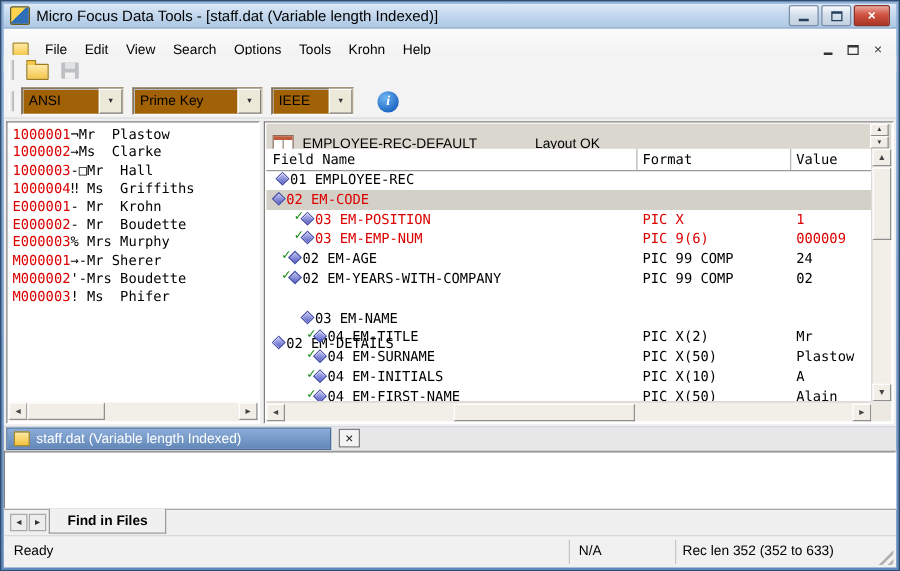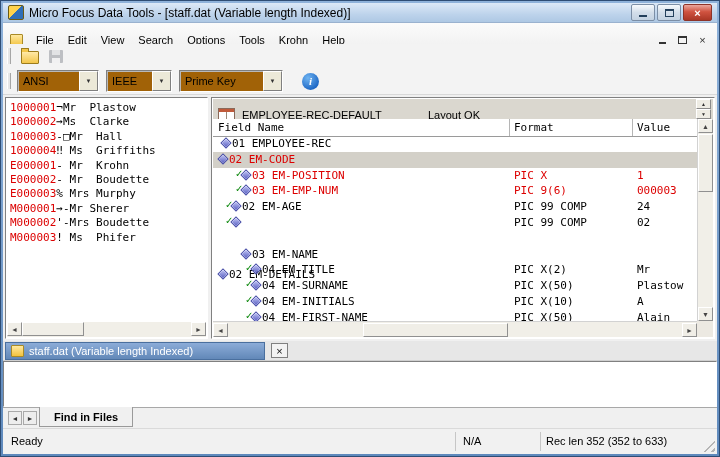--- a/index.html
+++ b/index.html
@@ -190,26 +190,26 @@
         <div class="icon-save disabled"></div>
       </div>
   </div>
 
   <div class="toolbar2">
     <div class="gripper"></div>
     <div class="combo" style="width:80px">
       <span class="val">ANSI</span>
       <span class="drop">▼</span>
     </div>
+    <div class="combo" style="width:102px">
+      <span class="val">Prime Key</span>
+      <span class="drop">▼</span>
+    </div>
     <div class="combo" style="width:64px">
       <span class="val">IEEE</span>
-      <span class="drop">▼</span>
-    </div>
-    <div class="combo" style="width:102px">
-      <span class="val">Prime Key</span>
       <span class="drop">▼</span>
     </div>
     <div class="info-btn">
         <span>i</span>
       </div>
   </div>
 
   <div class="main">
 
     <div class="list-box panel-sunken">
@@ -248,23 +248,23 @@
         <span class="c2">Format</span>
         <span class="c3">Value</span>
         <div class="col-sep1"></div>
         <div class="col-sep2"></div>
       </div>
 
       <div class="field-rows">
           <div class="t-row"><span class="cell-name" style="padding-left: 3px;"><span class="tree-icon"><span class="diamond"></span></span><span>01 EMPLOYEE-REC</span></span><span class="cell-format"></span><span class="cell-value"></span></div>
           <div class="t-row sel red"><span class="cell-name" style=""><span class="tree-icon"><span class="diamond"></span></span><span>02 EM-CODE</span></span><span class="cell-format"></span><span class="cell-value"></span></div>
           <div class="t-row red"><span class="cell-name" style="padding-left: 23px;"><span class="tree-icon"><span class="check">✓</span><span class="diamond"></span></span><span>03 EM-POSITION</span></span><span class="cell-format">PIC X</span><span class="cell-value">1</span></div>
-          <div class="t-row red"><span class="cell-name" style="padding-left: 23px;"><span class="tree-icon"><span class="check">✓</span><span class="diamond"></span></span><span>03 EM-EMP-NUM</span></span><span class="cell-format">PIC 9(6)</span><span class="cell-value">000003</span></div>
+          <div class="t-row red"><span class="cell-name" style="padding-left: 23px;"><span class="tree-icon"><span class="check">✓</span><span class="diamond"></span></span><span>03 EM-EMP-NUM</span></span><span class="cell-format">PIC 9(6)</span><span class="cell-value">000009</span></div>
           <div class="t-row"><span class="cell-name" style="padding-left: 13px;"><span class="tree-icon"><span class="check">✓</span><span class="diamond"></span></span><span>02 EM-AGE</span></span><span class="cell-format">PIC 99 COMP</span><span class="cell-value">24</span></div>
-          <div class="t-row"><span class="cell-name" style="padding-left: 13px;"><span class="tree-icon"><span class="check">✓</span><span class="diamond"></span></span></span><span class="cell-format">PIC 99 COMP</span><span class="cell-value">02</span></div>
+          <div class="t-row"><span class="cell-name" style="padding-left: 13px;"><span class="tree-icon"><span class="check">✓</span><span class="diamond"></span></span><span>02 EM-YEARS-WITH-COMPANY</span></span><span class="cell-format">PIC 99 COMP</span><span class="cell-value">02</span></div>
           <div class="t-row"><span class="cell-name" style=" margin-top: 36px;"><span class="tree-icon"><span class="diamond"></span></span><span>02 EM-DETAILS</span></span><span class="cell-format"></span><span class="cell-value"></span></div>
           <div class="t-row"><span class="cell-name" style="padding-left: 23px;"><span class="tree-icon"><span class="diamond"></span></span><span>03 EM-NAME</span></span><span class="cell-format"></span><span class="cell-value"></span></div>
           <div class="t-row"><span class="cell-name" style="padding-left: 33px;"><span class="tree-icon"><span class="check">✓</span><span class="diamond"></span></span><span>04 EM-TITLE</span></span><span class="cell-format">PIC X(2)</span><span class="cell-value">Mr</span></div>
           <div class="t-row"><span class="cell-name" style="padding-left: 33px;"><span class="tree-icon"><span class="check">✓</span><span class="diamond"></span></span><span>04 EM-SURNAME</span></span><span class="cell-format">PIC X(50)</span><span class="cell-value">Plastow</span></div>
           <div class="t-row"><span class="cell-name" style="padding-left: 33px;"><span class="tree-icon"><span class="check">✓</span><span class="diamond"></span></span><span>04 EM-INITIALS</span></span><span class="cell-format">PIC X(10)</span><span class="cell-value">A</span></div>
           <div class="t-row"><span class="cell-name" style="padding-left: 33px;"><span class="tree-icon"><span class="check">✓</span><span class="diamond"></span></span><span>04 EM-FIRST-NAME</span></span><span class="cell-format">PIC X(50)</span><span class="cell-value">Alain</span></div>
         </div>
 
       <div class="vscroll sb">
         <div class="sb-btn" style="left:0;top:0;width:15px">

